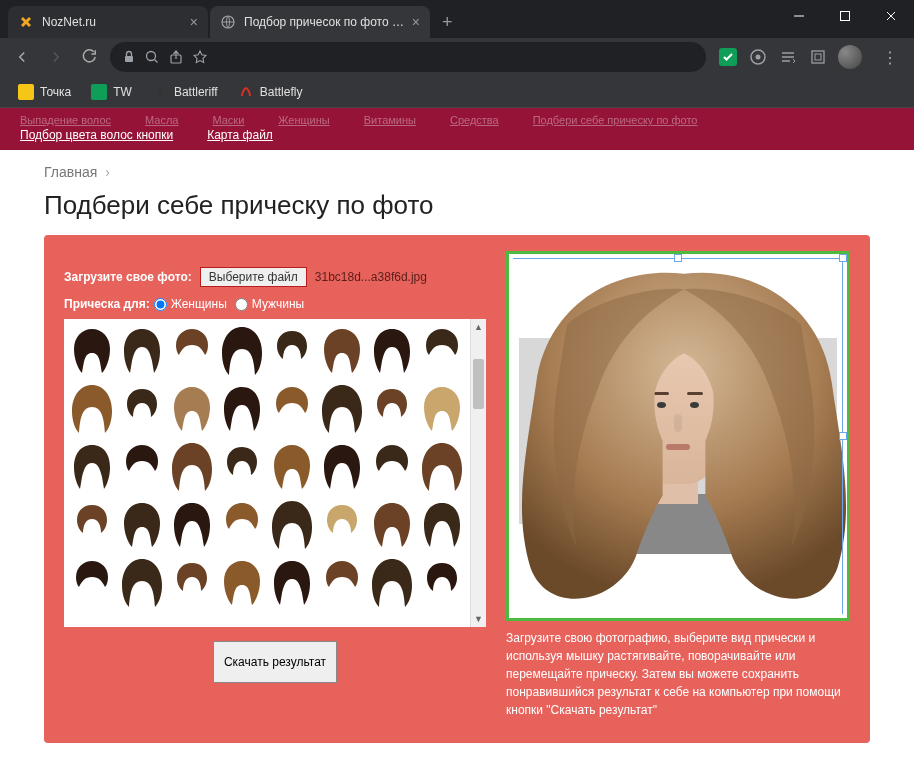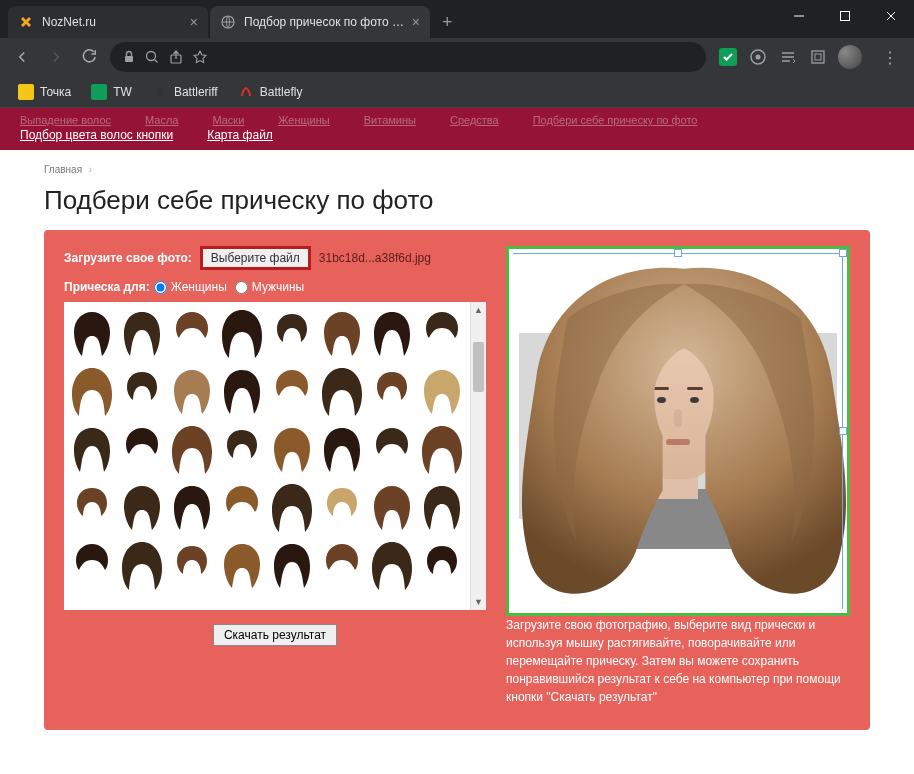--- a/index.html
+++ b/index.html
@@ -35,56 +35,56 @@
 
 
 .bookmarks { background: #35363a; height: 32px; display: flex; align-items: center; padding: 0 10px; gap: 4px; border-bottom: 1px solid #444; }
 .bm-item { display: flex; align-items: center; gap: 6px; color: #e0e0e0; font-size: 12px; padding: 4px 8px; border-radius: 4px; cursor: pointer; }
 .bm-favicon { width: 16px; height: 16px; flex-shrink: 0; }
 
 
 .page { background: #fff; height: calc(774px - 108px); overflow: hidden; }
 .site-nav { background: #951336; padding: 6px 20px 8px 20px; color: #fff; font-size: 12px; }
 .site-nav-row { display: flex; gap: 34px; flex-wrap: wrap; text-decoration: underline; }
-.breadcrumb { padding: 14px 44px 0; font-size: 10px; color: #777; }
+.breadcrumb { padding: 14px 44px 0; font-size: 14px; color: #777; }
 .breadcrumb span:last-child { color: #aaa; margin-left: 4px; }
 h1 { font-size: 26px; font-weight: normal; padding: 10px 44px 14px; color: #222; }
 .main-box { background: #e8625c; margin: 0 44px; border-radius: 4px; padding: 16px 20px 24px; display: flex; gap: 20px; }
-.left-col { flex: 1; }
+.left-col { flex: 1; margin-top: 16px; }
 .right-col { width: 354px; }
 .upload-row { color: #fff; font-size: 12px; font-weight: bold; display: flex; align-items: center; gap: 8px; margin-bottom: 10px; }
-.file-btn { background: #efefef; color: #333; border: 3px solid #b91c1c; padding: 2px 8px; font-size: 12px; font-weight: normal; cursor: pointer; }
+.file-btn { background: #efefef; color: #333; border: 1px solid #b91c1c; padding: 2px 8px; font-size: 12px; font-weight: normal; cursor: pointer; }
 .file-name { font-weight: normal; font-size: 12px; color: #5a1d1a; }
 .gender-row { color: #fff; font-size: 12px; font-weight: bold; display: flex; align-items: center; gap: 4px; margin-bottom: 8px; }
 .gender-row label { font-weight: normal; }
 .hair-grid-wrap { background: #fff; position: relative; height: 308px; display: flex; }
 .hair-grid { flex: 1; padding: 4px; overflow: hidden; }
 .hair-row { display: flex; gap: 2px; margin-bottom: 2px; }
 .hair-item { width: 48px; height: 56px; display: flex; align-items: center; justify-content: center; }
 .scrollbar { width: 16px; background: #f0f0f0; position: relative; border-left: 1px solid #ddd; }
 .scroll-thumb { position: absolute; top: 40px; left: 2px; right: 2px; height: 50px; background: #c0c0c0; border-radius: 2px; }
 .scroll-arrow { position: absolute; left: 0; right: 0; height: 16px; display: flex; align-items: center; justify-content: center; color: #666; font-size: 9px; }
-.download-btn { display: block; margin: 14px auto 0; background: #efefef; border: 1px solid #888; padding: 3px 10px; font-size: 12px; cursor: pointer; }
+.download-btn { display: block; margin: 14px auto 0; background: #efefef; border: 1px solid #888; padding: 13px 10px; font-size: 12px; cursor: pointer; }
 .preview-box { background: #fff; border: 3px solid #4dbb3f; height: 370px; position: relative; overflow: hidden; }
 .preview-bg { position: absolute; top: 84px; left: 10px; right: 10px; height: 186px; background: #d8d8d8; }
 .face { position: absolute; top: 100px; left: 50%; transform: translateX(-50%); width: 90px; height: 130px; background: linear-gradient(#e8c8b0, #d9b59a); border-radius: 45% 45% 40% 40%; }
 .face::before, .face::after { content: ''; position: absolute; width: 9px; height: 6px; background: #3a3a3a; border-radius: 50%; top: 48px; }
 .face::before { left: 24px; }
 .face::after { right: 24px; }
 .face .brow-l, .face .brow-r { position: absolute; width: 16px; height: 3px; background: #5a4030; top: 38px; border-radius: 2px; }
 .face .brow-l { left: 20px; }
 .face .brow-r { right: 20px; }
 .face .nose { position: absolute; top: 60px; left: 50%; transform: translateX(-50%); width: 8px; height: 18px; background: rgba(0,0,0,0.06); border-radius: 4px; }
 .face .mouth { position: absolute; top: 90px; left: 50%; transform: translateX(-50%); width: 24px; height: 6px; background: #b97a6a; border-radius: 3px; }
 .neck { position: absolute; top: 220px; left: 50%; transform: translateX(-50%); width: 40px; height: 30px; background: #e0bfa8; }
 .shoulders { position: absolute; top: 240px; left: 50%; transform: translateX(-50%); width: 180px; height: 60px; background: #888; border-radius: 60px 60px 0 0; }
 .big-hair { position: absolute; top: 12px; left: 0; right: 0; height: 350px; }
 .sel-handle { position: absolute; width: 8px; height: 8px; border: 1px solid #6aa6e8; background: #fff; }
 .sel-line { position: absolute; background: #6aa6e8; }
-.instructions { color: #fff; font-size: 12px; line-height: 1.5; margin-top: 0; }
+.instructions { color: #fff; font-size: 12px; line-height: 1.5; margin-top: 8px; }
 
 
 .hs { width: 44px; height: 52px; }
 </style>
 </head>
 <body>
 
 <div class="titlebar">
   <div class="tabs">
     <div class="tab">

